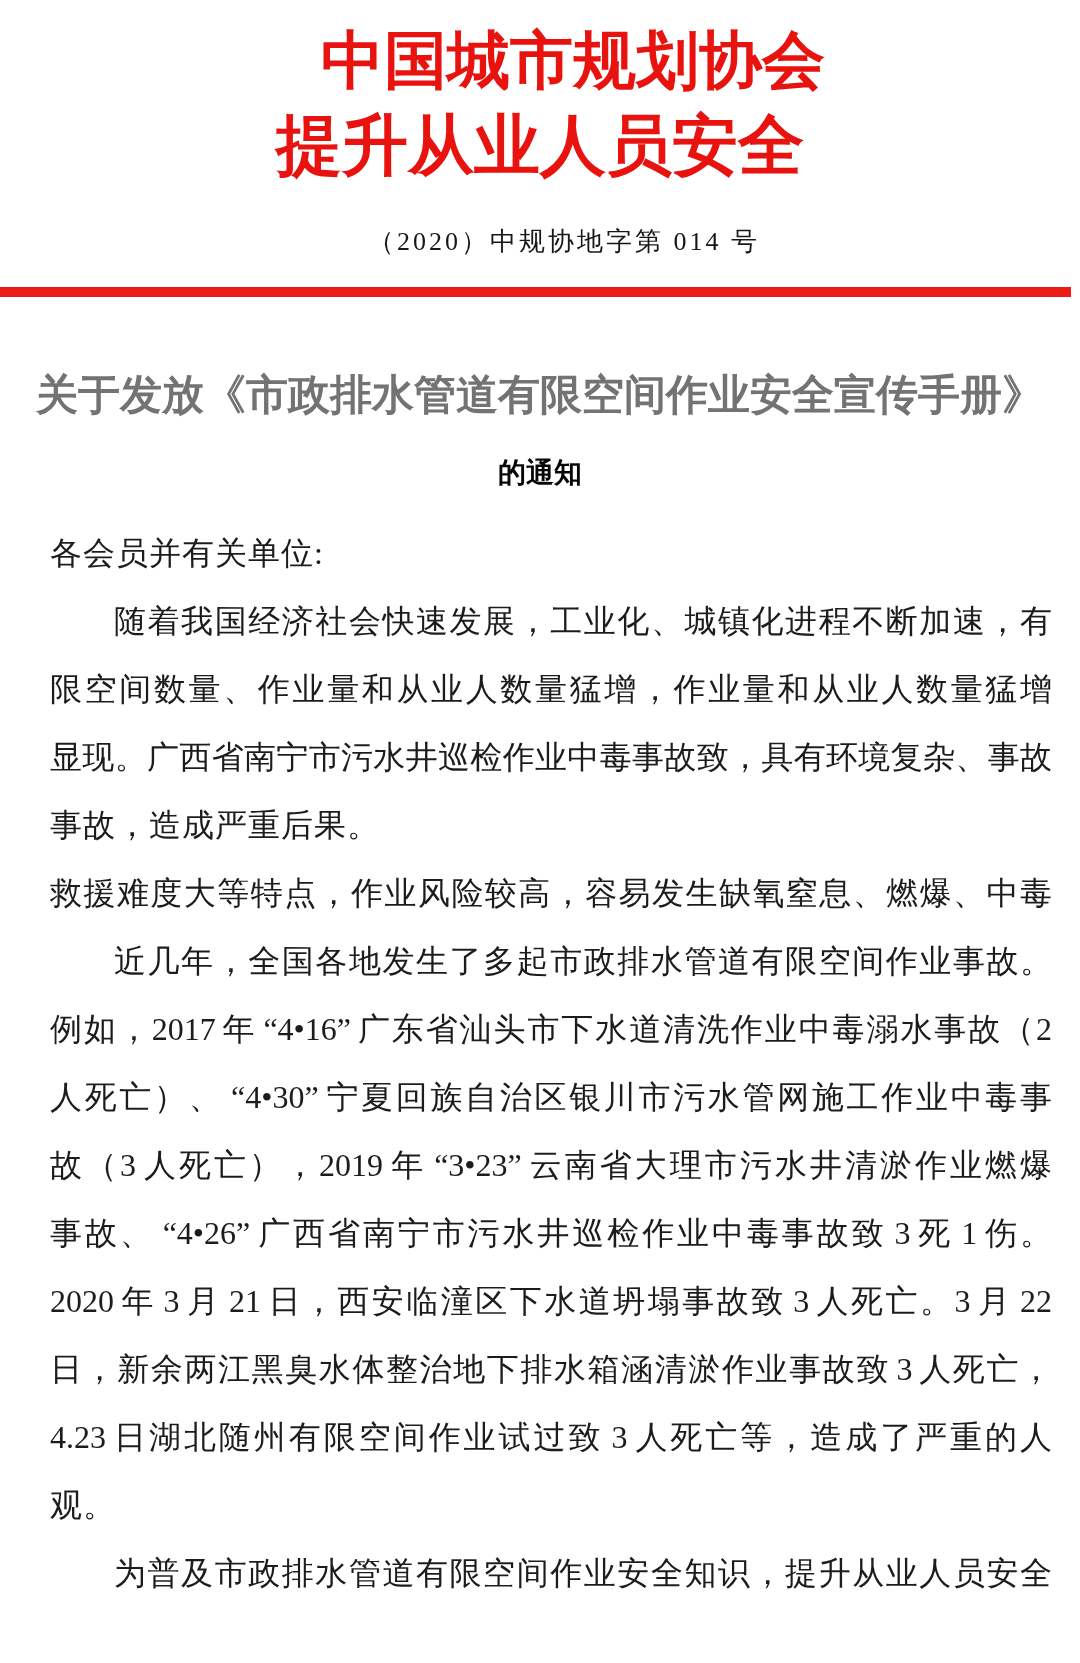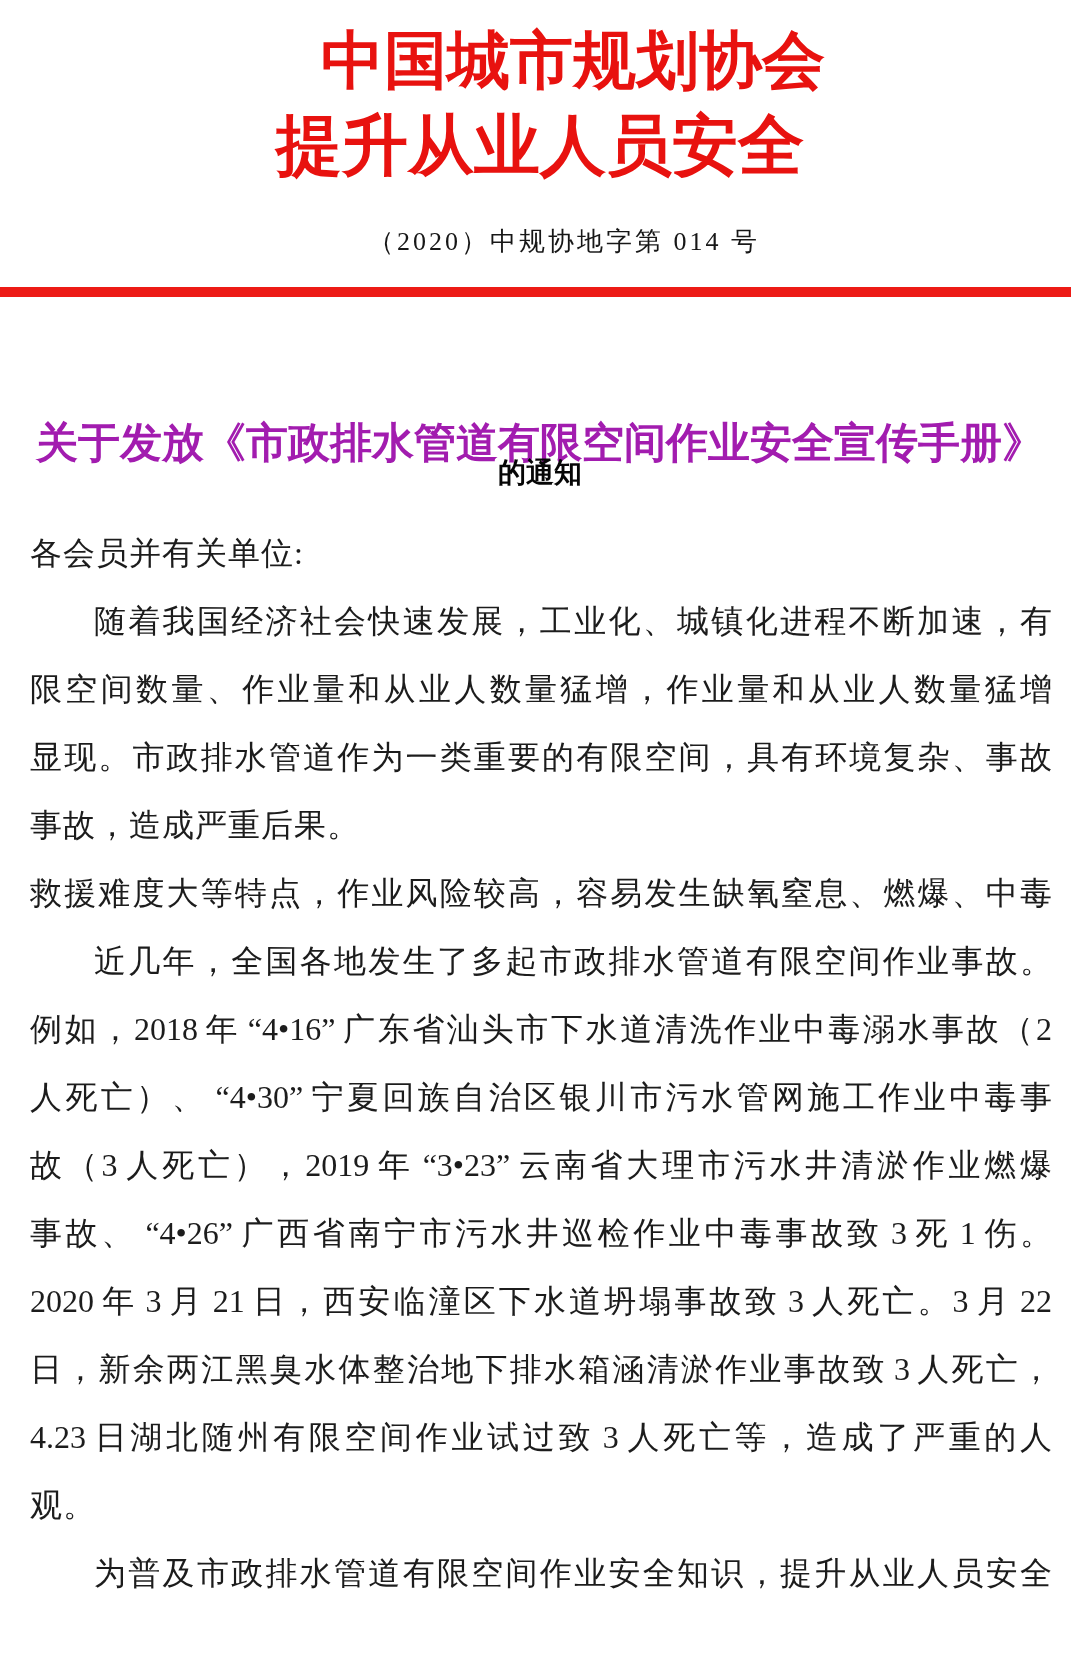--- a/index.html
+++ b/index.html
@@ -28,38 +28,39 @@
     color: #171717; letter-spacing: 3px; padding-left: 24px;
   }
   .red-rule {
     position: absolute; top: 287px; left: 0;
     width: 1071px; height: 10px;
     background: #ed1b16;
   }
   .title-line1 {
     position: absolute; top: 366px; left: 0; width: 100%;
     text-align: center; font-size: 42px; line-height: 58px;
-    font-weight: bold; color: #a21caf; margin-top: 48px;
+    font-weight: bold; color: #737373;
   }
   .title-line2 {
     position: absolute; top: 444px; left: 0; width: 100%;
     text-align: center; font-size: 28px; line-height: 58px;
     font-weight: bold; color: #060606;
   }
   .body-text {
     position: absolute; top: 519px; left: 30px; width: 1022px;
     font-size: 32px; color: #1c1c1c;
   }
   .line {
     height: 68px; line-height: 68px;
     overflow: hidden;
     text-align: justify;
     text-align-last: justify;
     word-spacing: -3px;
     white-space: normal;
+    margin-left: 20px;
   }
   .line.plain {
     text-align: left;
     text-align-last: left;
     letter-spacing: 1px;
   }
   .line.indent { padding-left: 64px; }
 </style>
 </head>
 <body>
@@ -71,25 +72,25 @@
   <div class="doc-number">（2020）中规协地字第 014 号</div>
   <div class="red-rule"></div>
 
   <div class="title-line1">关于发放《市政排水管道有限空间作业安全宣传手册》</div>
   <div class="title-line2">的通知</div>
 
   <div class="body-text">
     <div class="line plain">各会员并有关单位:</div>
     <div class="line indent">随着我国经济社会快速发展，工业化、城镇化进程不断加速，有</div>
     <div class="line">限空间数量、作业量和从业人数量猛增，作业量和从业人数量猛增</div>
-    <div class="line">显现。市政排水管道作为一类重要的有限空间，具有环境复杂、事故</div>
+    <div class="line">显现。广西省南宁市污水井巡检作业中毒事故致，具有环境复杂、事故</div>
     <div class="line plain">事故，造成严重后果。</div>
     <div class="line">救援难度大等特点，作业风险较高，容易发生缺氧窒息、燃爆、中毒</div>
     <div class="line indent">近几年，全国各地发生了多起市政排水管道有限空间作业事故。</div>
-    <div class="line">例如，2018 年 “4•16” 广东省汕头市下水道清洗作业中毒溺水事故（2</div>
+    <div class="line">例如，2017 年 “4•16” 广东省汕头市下水道清洗作业中毒溺水事故（2</div>
     <div class="line">人死亡）、 “4•30” 宁夏回族自治区银川市污水管网施工作业中毒事</div>
     <div class="line">故（3 人死亡），2019 年 “3•23” 云南省大理市污水井清淤作业燃爆</div>
     <div class="line">事故、 “4•26” 广西省南宁市污水井巡检作业中毒事故致 3 死 1 伤。</div>
     <div class="line">2020 年 3 月 21 日，西安临潼区下水道坍塌事故致 3 人死亡。3 月 22</div>
     <div class="line">日，新余两江黑臭水体整治地下排水箱涵清淤作业事故致 3 人死亡，</div>
     <div class="line">4.23 日湖北随州有限空间作业试过致 3 人死亡等，造成了严重的人</div>
     <div class="line plain">观。</div>
     <div class="line indent">为普及市政排水管道有限空间作业安全知识，提升从业人员安全</div>
   </div>
 

